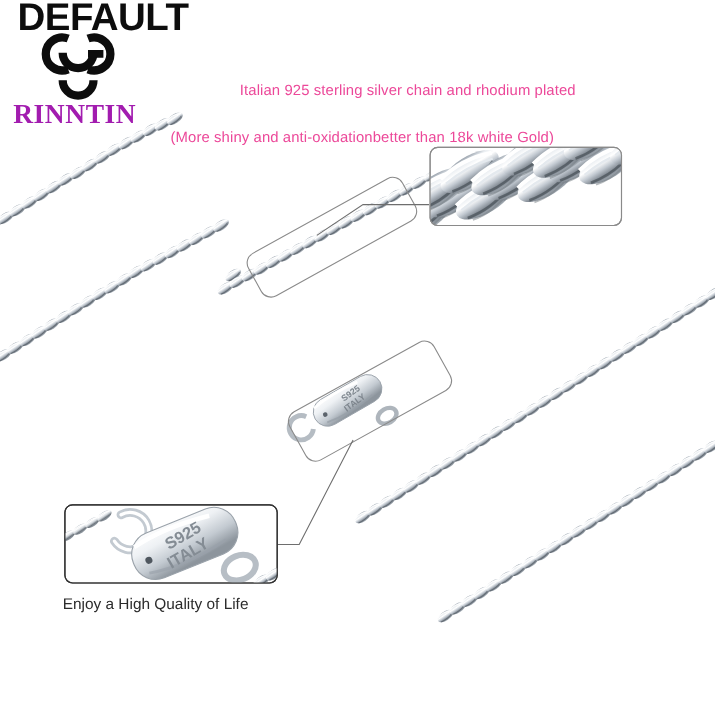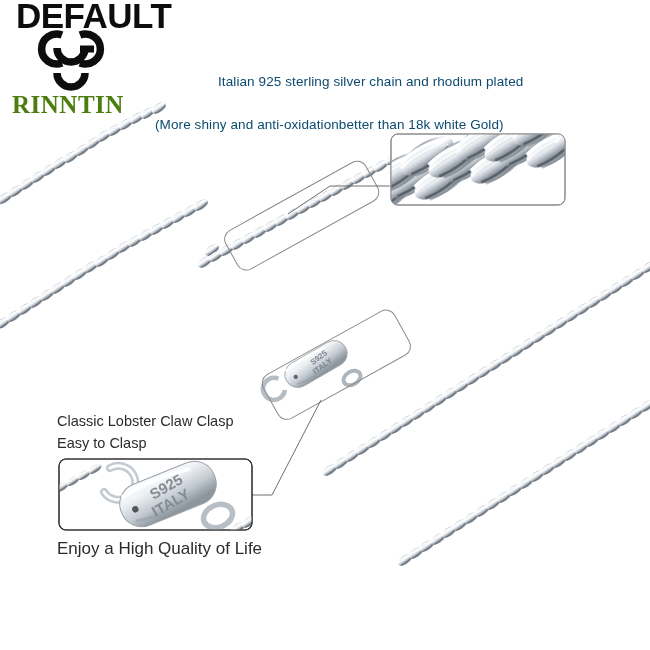--- a/index.html
+++ b/index.html
@@ -8,39 +8,39 @@
   #stage{position:relative;width:650px;height:650px;background:#ffffff;overflow:hidden;}
 
   
   #art{position:absolute;left:0;top:0;width:650px;height:650px;}
 
   
   #logo-block{position:absolute;left:12px;top:22px;width:130px;height:110px;}
   #logo-mark{position:absolute;left:14px;top:0;width:90px;height:72px;}
   #brand-name{position:absolute;left:0;top:70px;width:130px;
       font-family:"Liberation Serif",serif;font-size:25px;font-weight:700;
-      color:#4d7c0f;letter-spacing:.5px;line-height:1;}
+      color:#a21caf;letter-spacing:.5px;line-height:1;}
 
   
   #watermark{position:absolute;left:16px;top:-2px;
       font-family:"Liberation Sans",sans-serif;font-weight:700;font-size:35px;
       letter-spacing:-0.5px;color:#0d0d0d;line-height:1;white-space:nowrap;}
 
   
-  .hdr{position:absolute;font-size:13.5px;color:#0c4a6e;white-space:nowrap;
+  .hdr{position:absolute;font-size:13.5px;color:#ec4899;white-space:nowrap;
        letter-spacing:.1px;}
   #hdr1{left:218px;top:74px;}
   #hdr2{left:155px;top:117px;}
 
   
   .callout-label{position:absolute;font-size:14.5px;color:#2b2b2b;
        line-height:22px;white-space:nowrap;}
   #lbl-rope{left:380px;top:218px;width:222px;text-align:right;}
   #lbl-clasp{left:57px;top:410px;text-align:left;}
-  #lbl-enjoy{left:57px;top:538px;text-align:left;font-size:17px;}
+  #lbl-enjoy{left:57px;top:538px;text-align:left;font-size:14px;}
 </style>
 </head>
 <body>
 
 <div id="stage">
 
   <svg id="art" viewBox="0 0 650 650">
     <defs>
 
       <linearGradient id="metal" x1="0" y1="0" x2="0" y2="1">
@@ -300,24 +300,20 @@
         </g>
       </g>
       <rect x="59" y="459" width="193" height="71" rx="7" fill="none" stroke="#333333" stroke-width="1.1"></rect>
     </g>
   </svg>
 
   <div class="hdr" id="hdr1">Italian 925 sterling silver chain and rhodium plated</div>
   <div class="hdr" id="hdr2">(More shiny and anti-oxidationbetter than 18k white Gold)</div>
 
 
-  <div class="callout-label" id="lbl-clasp">
-    <div>Classic Lobster Claw Clasp</div>
-    <div>Easy to Clasp</div>
-  </div>
 
   <div class="callout-label" id="lbl-enjoy">Enjoy a High Quality of Life</div>
 
   <div id="logo-block">
     <svg id="logo-mark" viewBox="0 0 90 72">
       <g fill="none" stroke="#0d0d0d" stroke-width="7.5">
 
         <path d="M 36 13 A 15 15 0 1 0 36 41"></path>
 
         <path d="M 54 41 A 15 15 0 1 0 54 13"></path>

